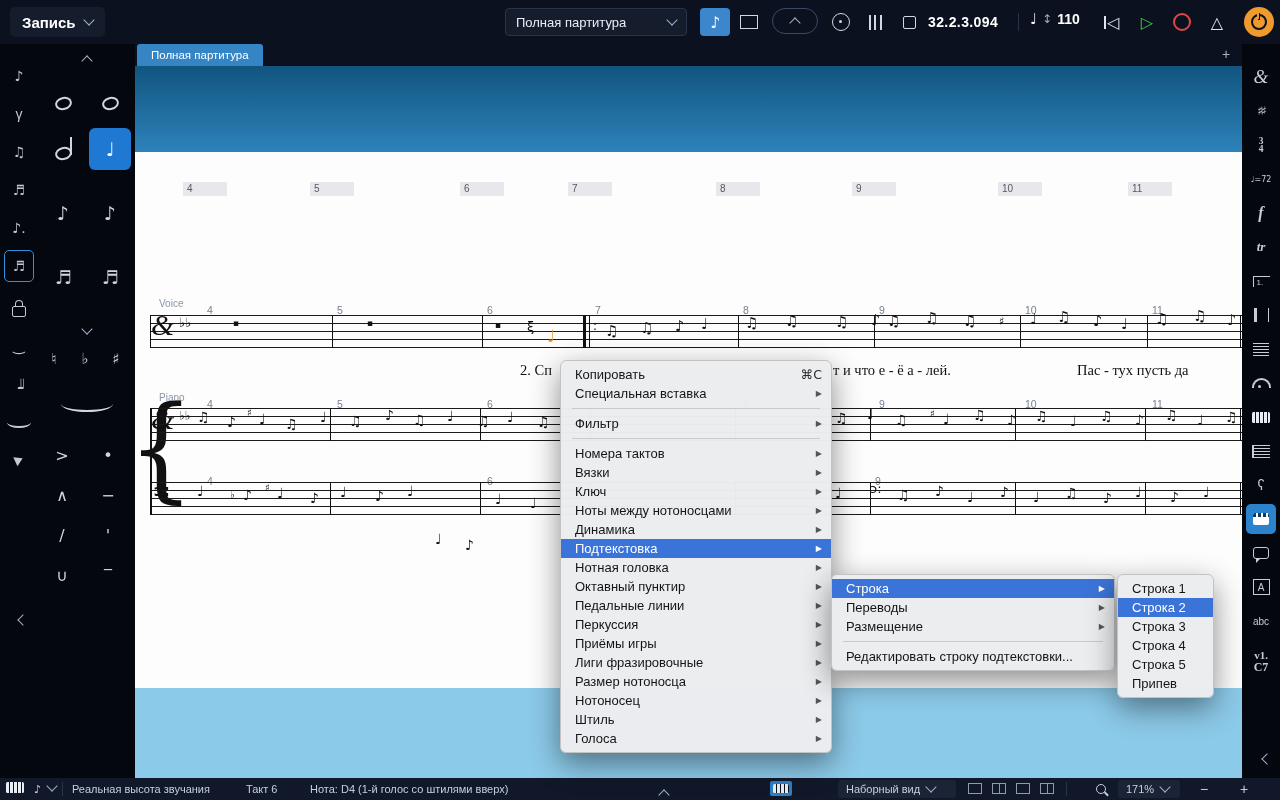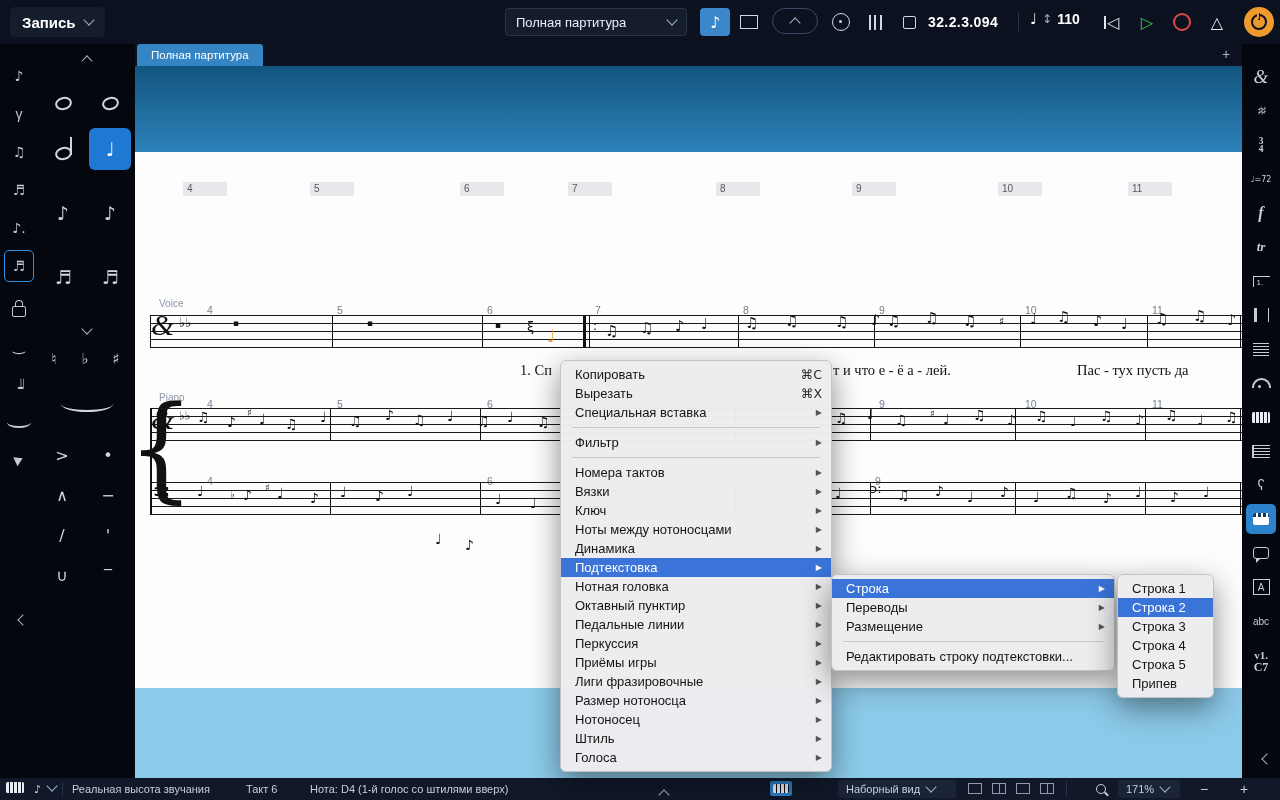--- a/index.html
+++ b/index.html
@@ -384,21 +384,21 @@
           <span class="sc-note" style="left: 895px; top: 160px; font-size: 15px;">♩</span>
           <span class="sc-note" style="left: 922px; top: 158px; font-size: 15px;">♫</span>
           <span class="sc-note" style="left: 958px; top: 162px; font-size: 15px;">♪</span>
           <span class="sc-note" style="left: 986px; top: 165px; font-size: 15px;">♩</span>
           <span class="sc-note" style="left: 1020px; top: 160px; font-size: 15px;">♫</span>
           <span class="sc-note" style="left: 1058px; top: 157px; font-size: 15px;">♫</span>
           <span class="sc-note" style="left: 1092px; top: 161px; font-size: 15px;">♪</span>
         </div>
       <div class="layer">
 
-      <span class="lyric" style="left: 385px;">1. Сп</span>
+      <span class="lyric" style="left: 385px;">2. Сп</span>
           <span class="lyric" style="left: 698px;">т и что е - ё а - лей.</span>
           <span class="lyric" style="left: 942px;">Пас - тух пусть да</span>
         </div>
 
       <span class="brace">{</span>
       <span class="part-label" style="left:24px;top:240px;">Piano</span>
       <div class="layer pnums">
 
       <span class="mnum" style="left: 72px;">4</span>
           <span class="mnum" style="left: 202px;">5</span>
@@ -537,25 +537,20 @@
   </div>
 
   <div class="menu ctx">
 
       <div class="mi">
         <span class="mi-label">Копировать</span>
         <span class="mi-sc">⌘C</span>
 
       </div>
 
-      <div class="mi">
-        <span class="mi-label">Вырезать</span>
-        <span class="mi-sc">⌘X</span>
-
-      </div>
 
 
       <div class="mi">
         <span class="mi-label">Специальная вставка</span>
         <span class="mi-sc"></span>
         <span class="mi-arrow">▶</span>
       </div>
 
       <div class="mi sep">
         

